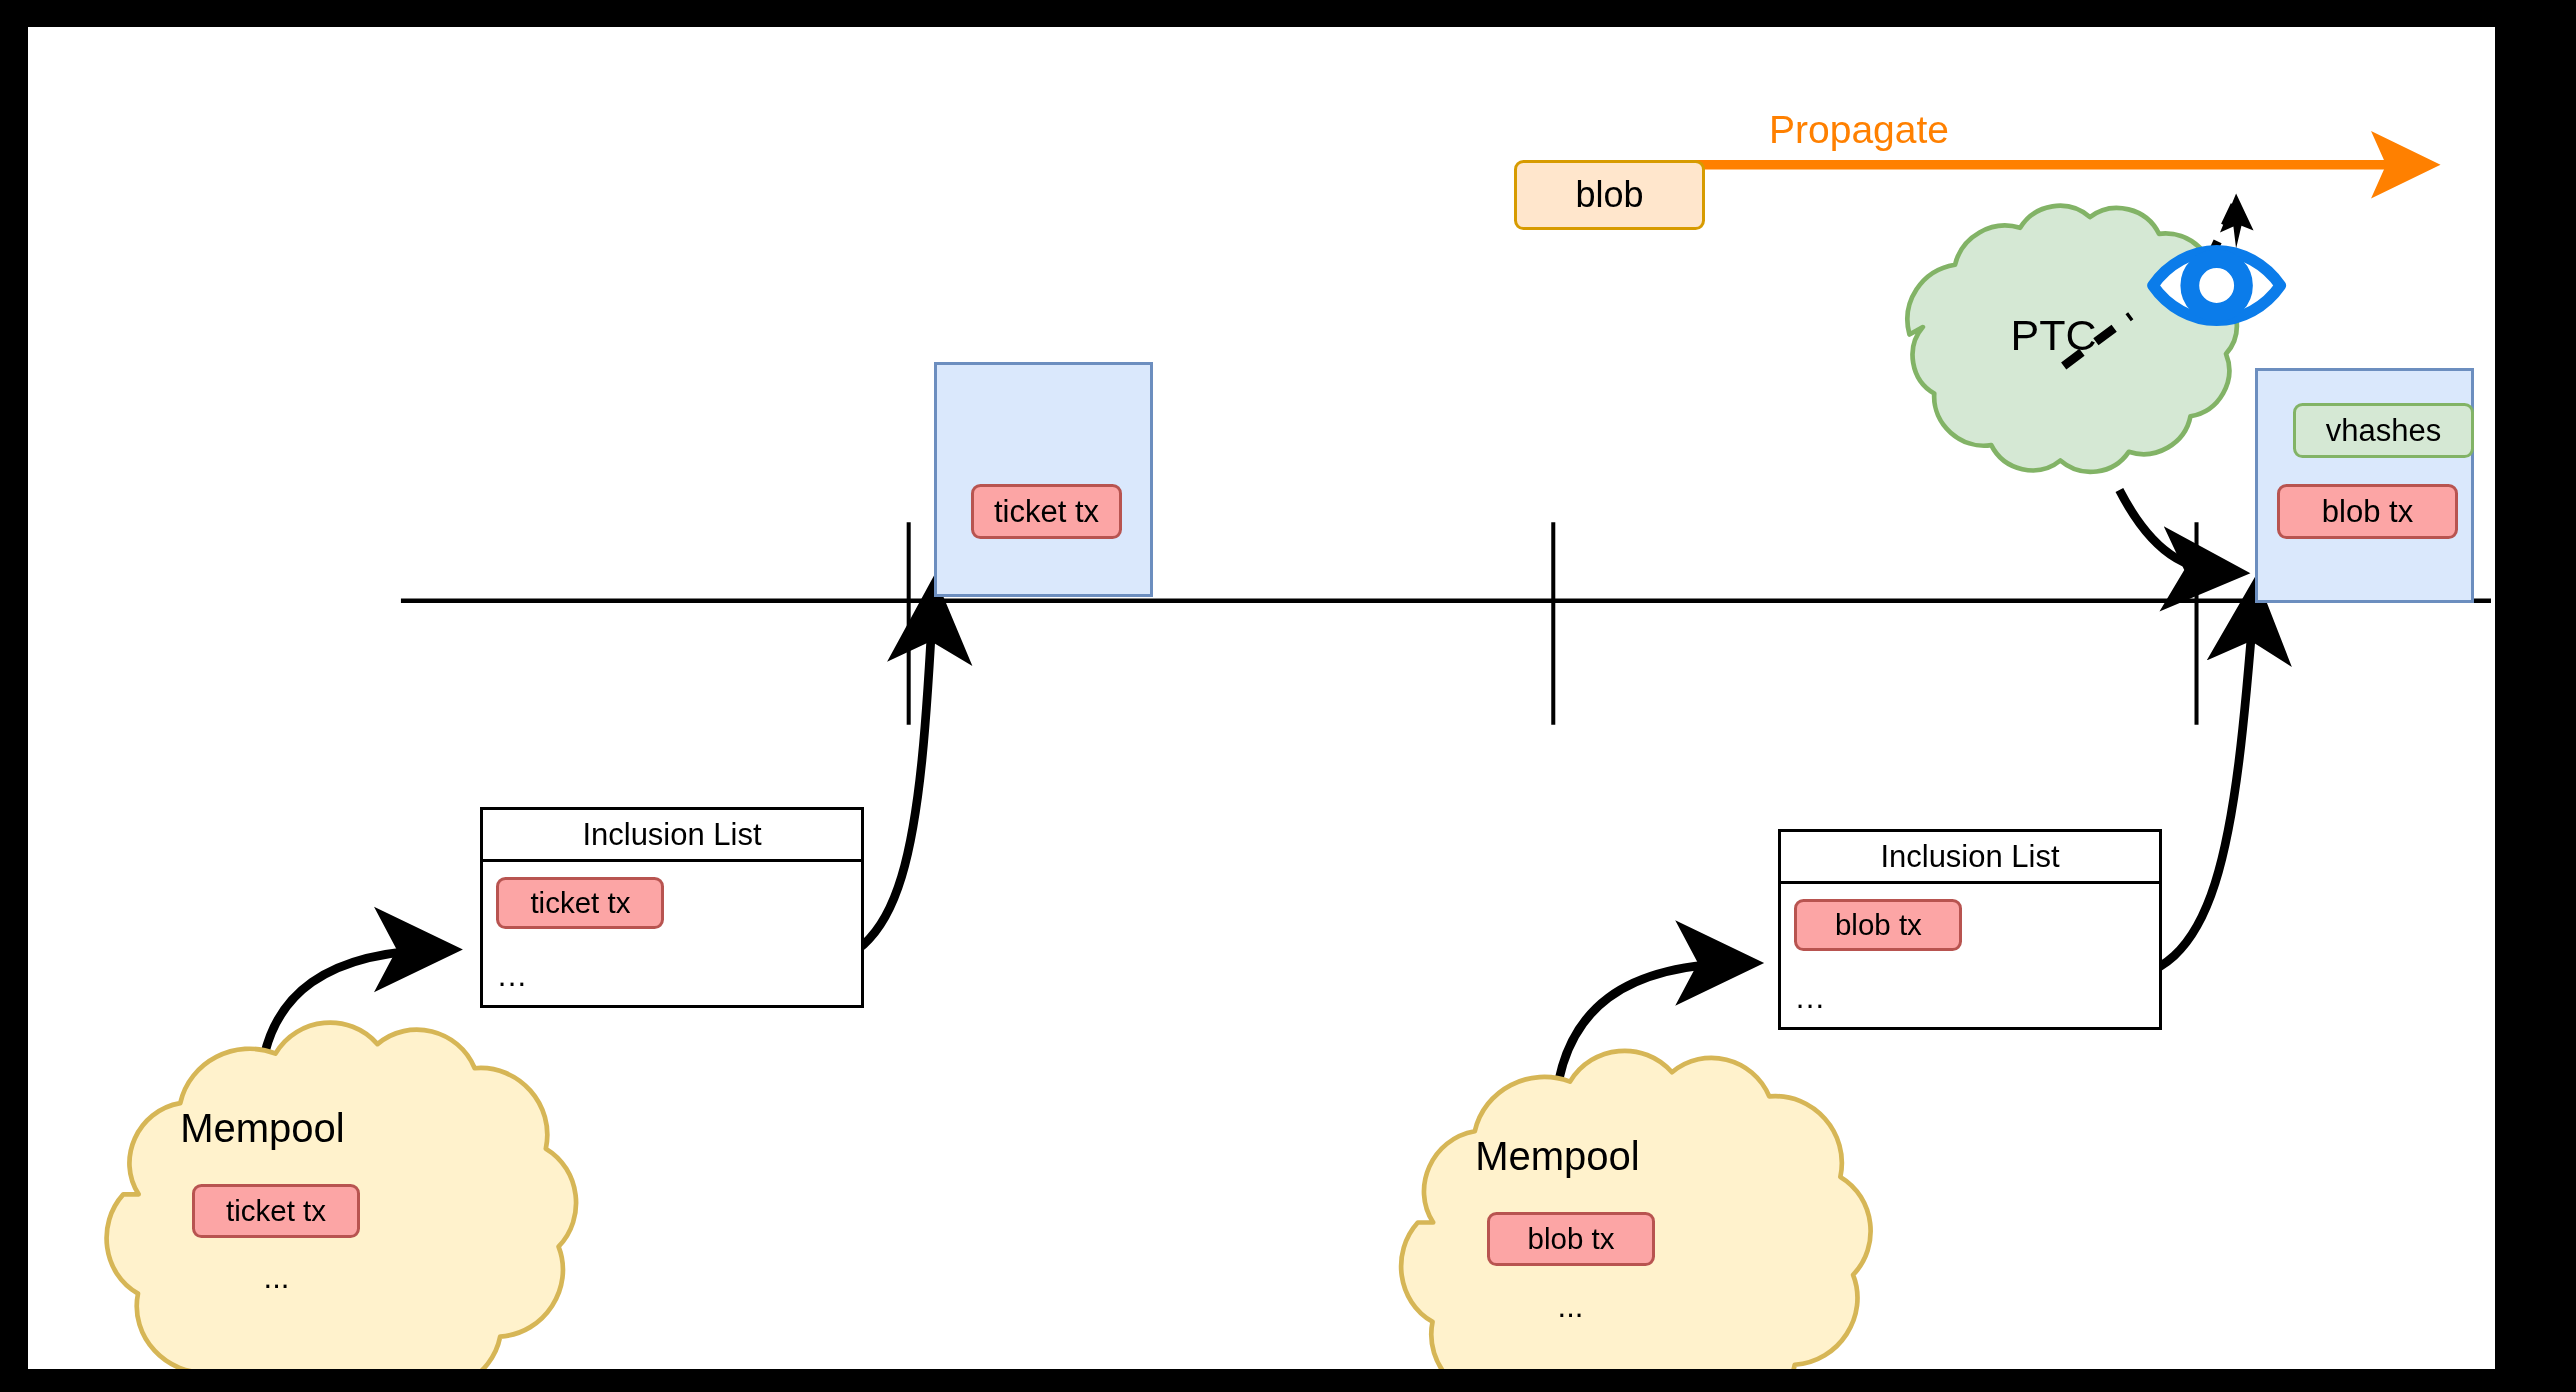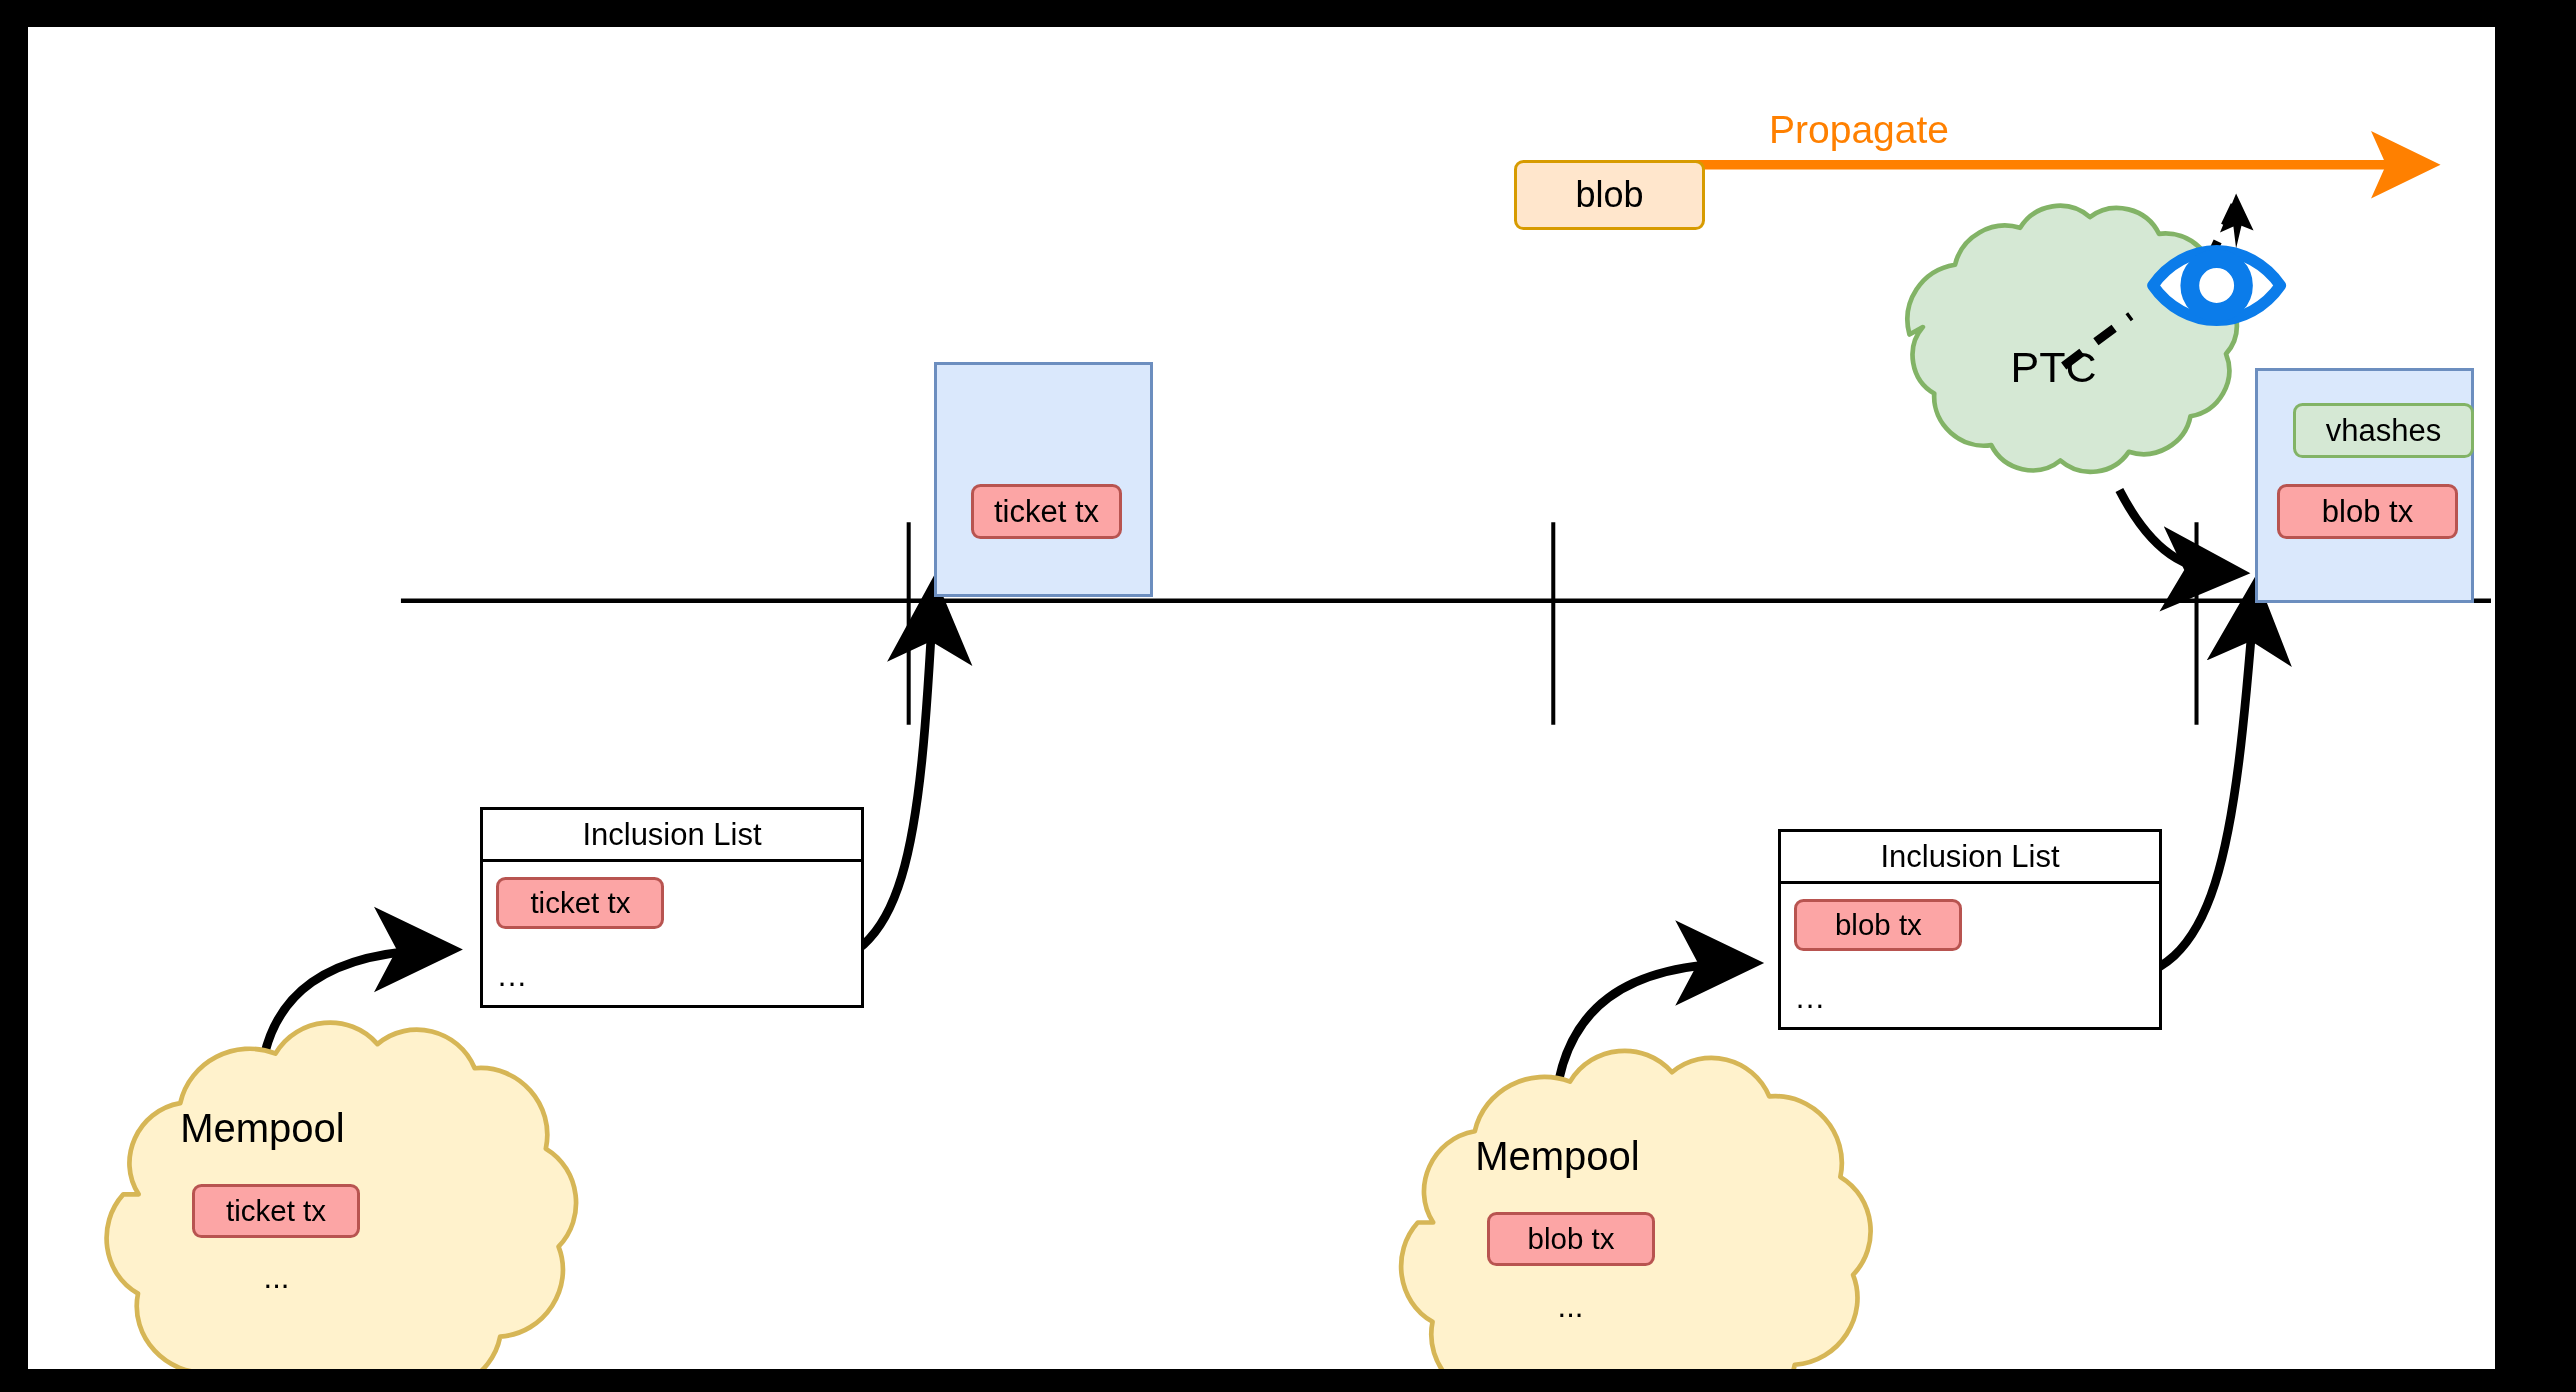--- a/index.html
+++ b/index.html
@@ -192,21 +192,21 @@
                c-33,54 -108,62 -150,16
                c-47,39 -119,21 -143,-36
                c-65,7 -121,-53 -108,-117
                c-53,-30 -62,-104 -22,-148 Z" fill="#FFF2CC" stroke="#D6B656" stroke-width="7" stroke-linejoin="round"></path>
     </svg>
 
     <div class="propagate-label" style="left:1741px; top:81px; font-size:39px;">Propagate</div>
 
     <div class="node pill blob-pill" style="left:1486px; top:133px; width:191px; height:70px; font-size:36px;">blob</div>
 
-    <div class="node" style="left:1925px; top:285px; width:201px; height:47px; font-size:43px;margin-top:32px;">PTC</div>
+    <div class="node" style="left:1925px; top:285px; width:201px; height:47px; font-size:43px;">PTC</div>
 
     <div class="node slot-block" style="left:906px; top:335px; width:219px; height:235px;">
       <div class="node pill tx-pill" style="left:34px; top:119px; width:151px; height:55px; font-size:31px;">ticket tx</div>
     </div>
 
     <div class="node slot-block" style="left:2227px; top:341px; width:219px; height:235px;">
       <div class="node pill vhash-pill" style="left:19px; top:32px; width:181px; height:55px; font-size:31px;margin-left:16px;">vhashes</div>
       <div class="node pill tx-pill" style="left:19px; top:113px; width:181px; height:55px; font-size:31px;">blob tx</div>
     </div>
 

